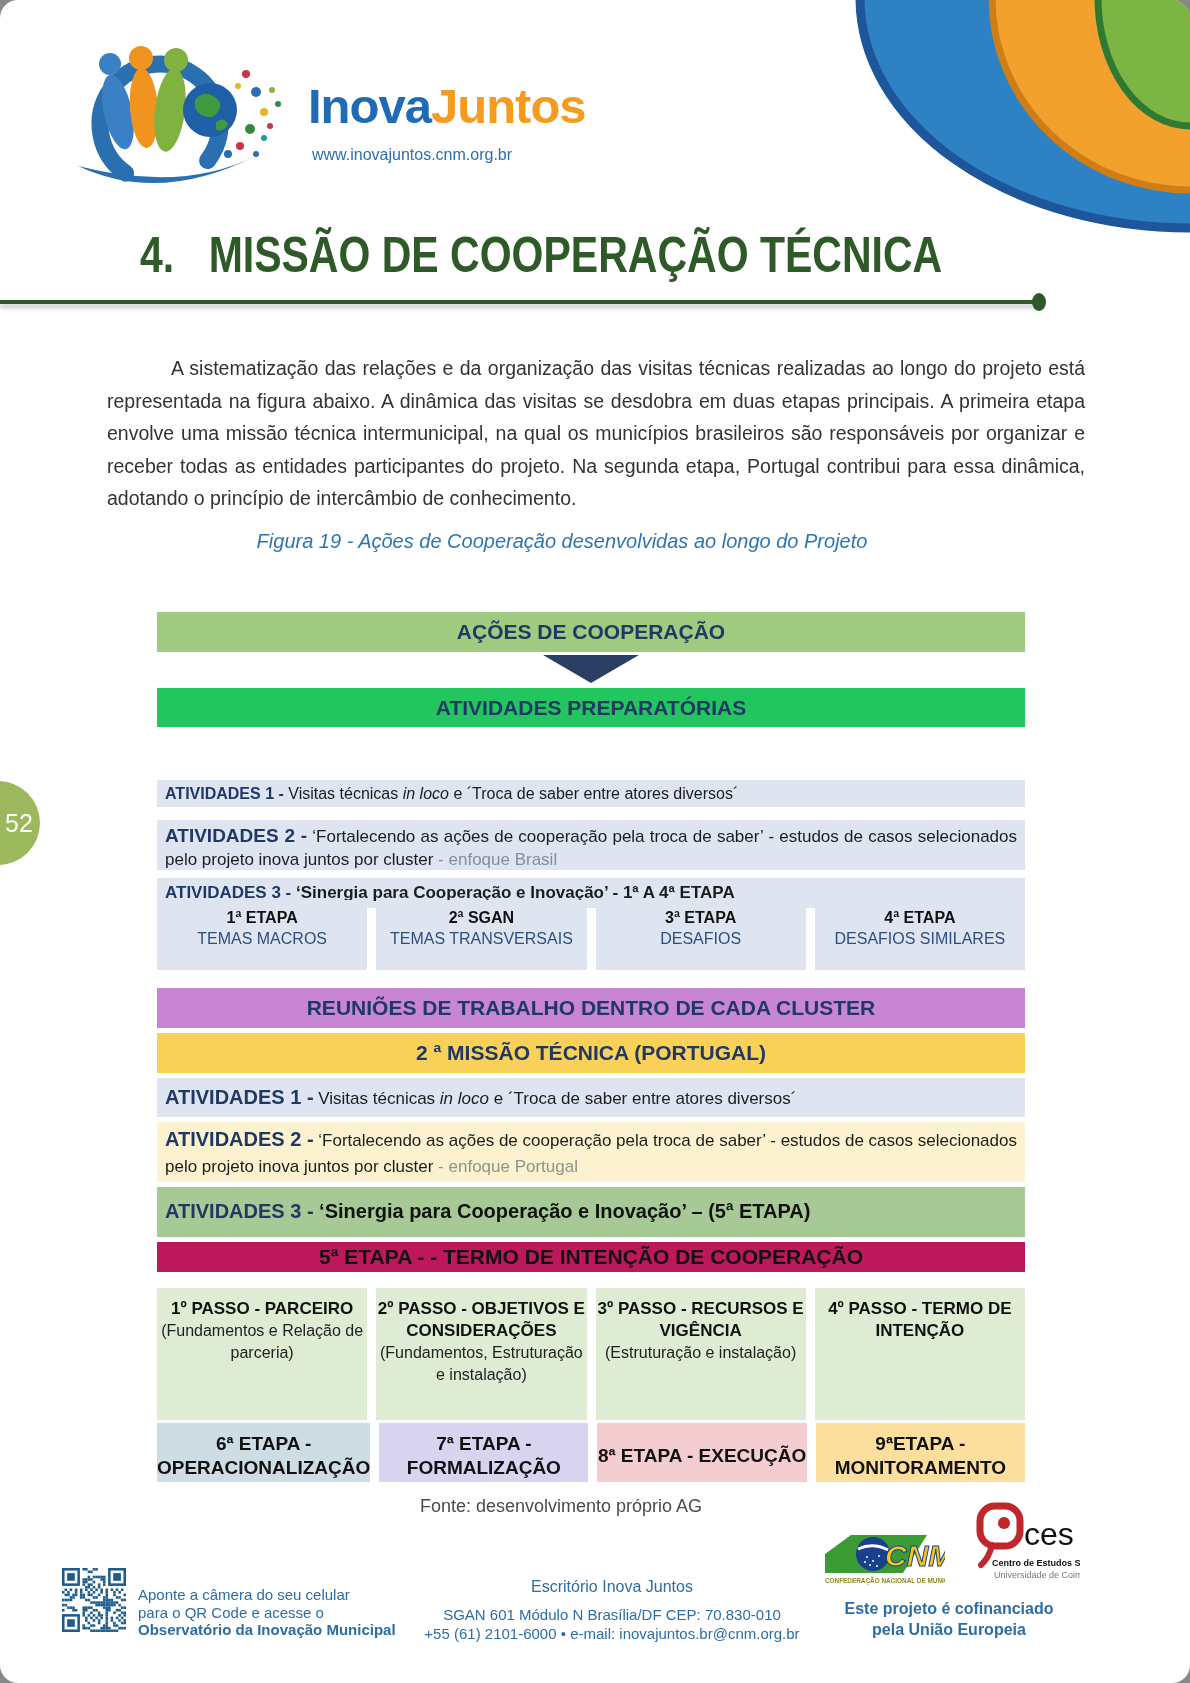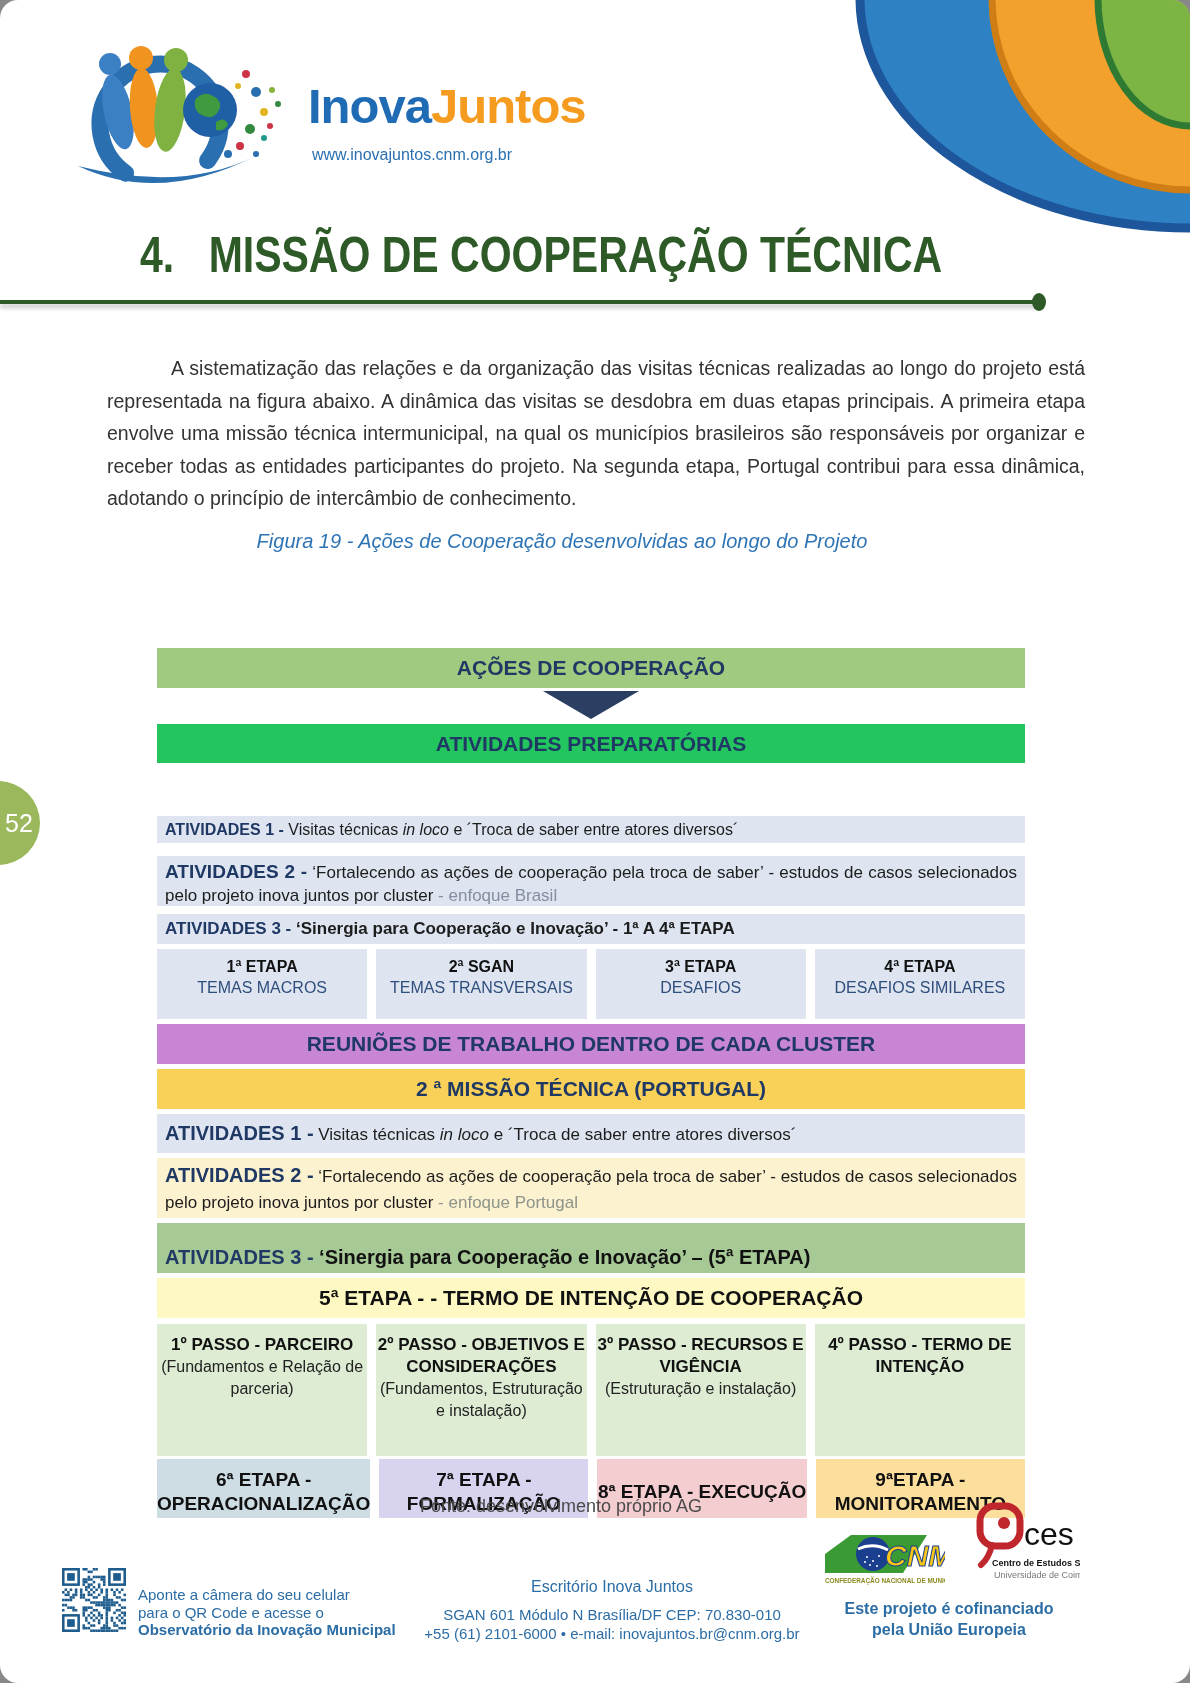--- a/index.html
+++ b/index.html
@@ -22,48 +22,48 @@
   .section-title .num{margin-right:42px;}
   .divider{position:absolute;left:0;top:300px;width:1042px;height:4px;background:#2d5a27;
     box-shadow:0 4px 4px rgba(0,0,0,.22);}
   .divider-dot{position:absolute;left:1032px;top:293px;width:14px;height:18px;border-radius:50%;background:#2d5a27;}
   
   .body-par{position:absolute;left:107px;top:352px;width:978px;margin:0;
     font-size:19.5px;line-height:32.5px;color:#333;text-align:justify;text-indent:64px;}
   .fig-caption{position:absolute;left:107px;top:530px;width:910px;text-align:center;
     font-size:20px;font-style:italic;color:#2e74b5;}
   
-  .diagram{position:absolute;left:157px;top:612px;width:868px;height:870px;margin-top:36px;}
+  .diagram{position:absolute;left:157px;top:612px;width:868px;height:870px;}
   .row{position:absolute;left:0;right:0;display:flex;align-items:center;justify-content:center;}
   .band{font-weight:bold;color:#1f3864;font-size:21px;text-align:center;}
   .r1{top:0;height:40px;background:#a0ca7f;}
   .arrow-row{top:43px;height:28px;background:transparent;}
   .arrow{width:0;height:0;border-left:48px solid transparent;border-right:48px solid transparent;border-top:28px solid #2b3f63;}
   .r3{top:76px;height:39px;background:#22c55e;}
   .r4{top:121px;height:40px;background:#a9b4c5;}
   .textrow{display:block;background:#dee5f1;color:#1c1c1c;padding:4px 8px;box-sizing:border-box;}
   .r5{top:168px;height:27px;font-size:16px;line-height:19px;}
   .r6{top:208px;height:50px;font-size:17px;line-height:23px;text-align:justify;}
   .r7{top:266px;height:30px;font-size:17px;line-height:22px;font-weight:bold;}
   .lbl{color:#1f3864;font-weight:bold;}
   .lbl-big{font-size:19px;}
   .lbl-xl{font-size:20px;}
   .muted-br{color:#848ea0;}
   .muted-pt{color:#8d948a;}
   .cols{display:flex;gap:9px;align-items:stretch;}
-  .r8{top:301px;height:70px;}
+  .r8{top:288px;height:70px;}
   .cell{flex:1;background:#dee5f1;display:flex;flex-direction:column;align-items:center;padding-top:7px;box-sizing:border-box;text-align:center;}
   .cell .t{font-weight:bold;color:#111;font-size:16px;line-height:21px;}
   .cell .s{color:#2f4e7c;font-size:16px;line-height:21px;}
   .r9{top:376px;height:40px;background:#c885d3;}
   .r10{top:421px;height:40px;background:#f9d158;}
   .r11{top:466px;height:39px;font-size:17px;line-height:31px;}
   .r12{top:510px;height:60px;background:#fdf2cf;font-size:17px;line-height:26px;text-align:justify;}
-  .r13{top:575px;height:50px;background:#a6c995;display:block;padding:21px 8px;box-sizing:border-box;font-size:20px;line-height:26px;font-weight:bold;color:#111;text-align:left;}
-  .r14{top:630px;height:40px;background:#fef9c3;color:#111;font-size:21px;}
+  .r13{top:575px;height:50px;background:#a6c995;display:block;padding:11px 8px;box-sizing:border-box;font-size:20px;line-height:26px;font-weight:bold;color:#111;text-align:left;}
+  .r14{top:630px;height:30px;background:#be185d;color:#111;font-size:21px;}
   .r15{top:676px;height:132px;}
   .cell-green{background:#deecd4;padding-top:10px;}
   .cell-green .t{font-size:17px;line-height:22px;}
   .cell-green .s{color:#222;font-size:16px;line-height:22px;}
   .r16{top:811px;height:59px;}
   .fin{display:flex;align-items:center;justify-content:center;font-weight:bold;color:#111;font-size:19px;line-height:24px;text-align:center;}
   .fin-1{background:#cedde4;}
   .fin-2{background:#d8d4ef;}
   .fin-3{background:#f4cdd1;}
   .fin-4{background:#fcdf9c;}

